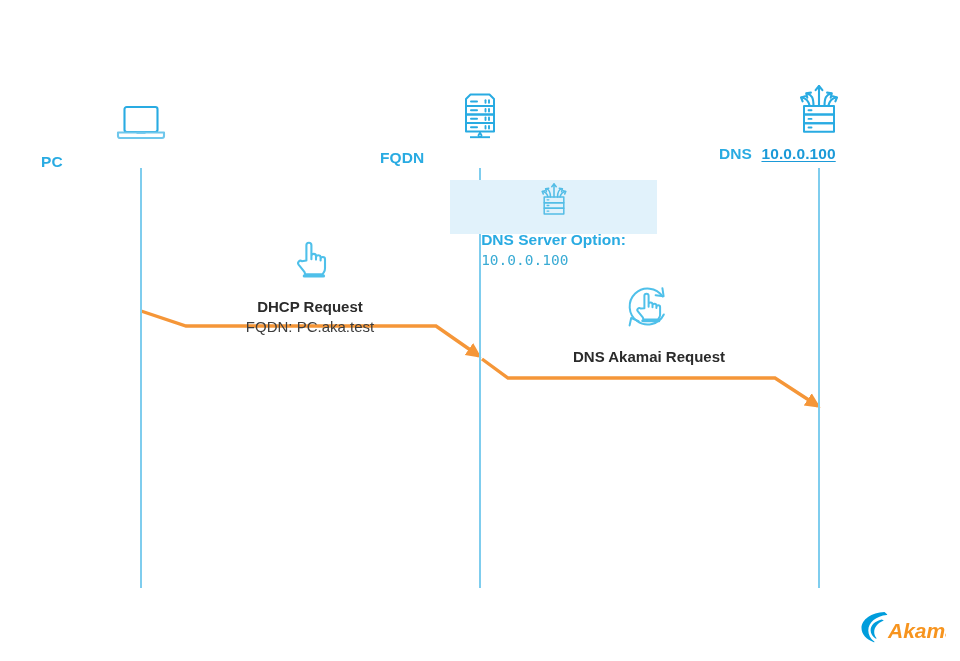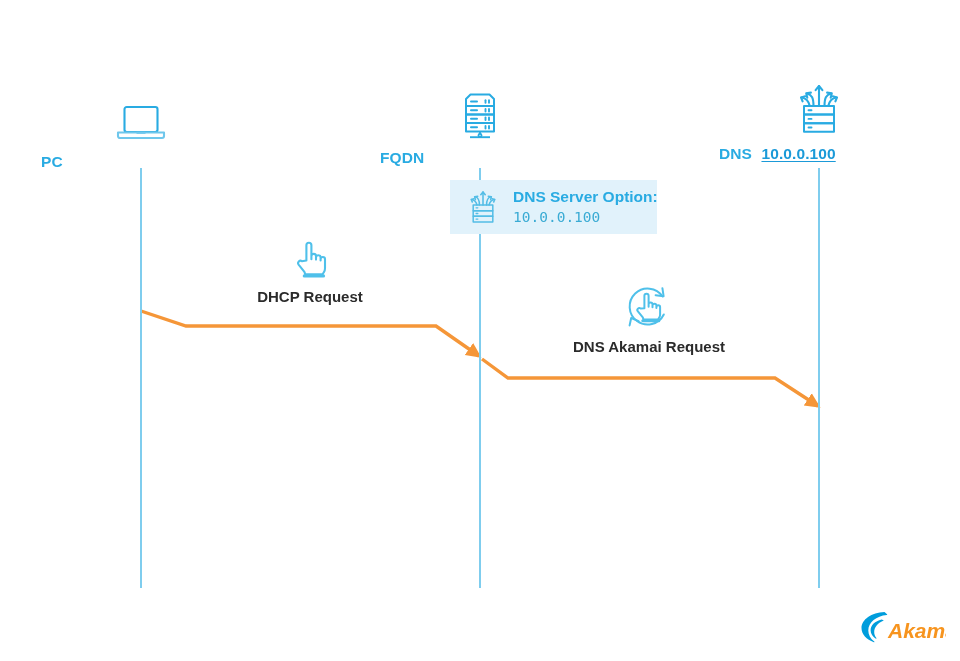--- a/index.html
+++ b/index.html
@@ -90,21 +90,21 @@
     text-align: center;
     transform: translateX(-150px);
   }
   .msg-icon {
     height: 44px;
     display: flex;
     align-items: flex-end;
     justify-content: center;
   }
   .msg-title {
-    margin-top: 6px;
+    margin-top: 16px;
     font-size: 15px;
     font-weight: bold;
     color: #2b2b2b;
     line-height: 1.25;
     white-space: nowrap;
   }
   .msg-sub {
     font-size: 15px;
     color: #3d3d3d;
     line-height: 1.3;
@@ -219,21 +219,21 @@
           <path d="M 15.5 45.5 L 18.5 45.5"></path>
         </g>
       </svg>
     </div>
     <div class="node-label">
       <span>DNS</span>
       <span class="ip" style="margin-left: 5px;">10.0.0.100</span>
     </div>
   </div>
 
-  <div class="callout" id="callout" style="left: 450px; top: 180px; width: 207px; height: 54px; background: rgb(225, 242, 251);">
+  <div class="callout" id="callout" style="left: 450px; top: 180px; width: 207px; height: 54px; background: rgb(225, 242, 251); flex-direction: column;">
     <div class="callout-icon">
       <svg width="34" height="38" viewBox="0 0 52 54" xmlns="http://www.w3.org/2000/svg">
         <g fill="none" stroke="#53bde6" stroke-width="2.4" stroke-linecap="round" stroke-linejoin="round">
           <path d="M 26 24 L 26 4"></path>
           <path d="M 22.6 8.2 L 26 4 L 29.4 8.2"></path>
           <path d="M 20.5 24 C 20.5 16 19 13 14 11.5"></path>
           <path d="M 14.3 15.8 L 13.2 11.2 L 17.9 10.6"></path>
           <path d="M 31.5 24 C 31.5 16 33 13 38 11.5"></path>
           <path d="M 37.7 15.8 L 38.8 11.2 L 34.1 10.6"></path>
           <path d="M 16.8 24 C 15.5 18.5 13.2 16.2 8.5 15.5"></path>
@@ -267,20 +267,21 @@
                    L 18.4 16.2 a 2.3 2.3 0 0 1 4.6 0 L 23 19.6
                    L 23 17.6 a 2.3 2.3 0 0 1 4.6 0 L 27.6 20.4
                    L 27.6 19.2 a 2.2 2.2 0 0 1 4.4 0
                    L 32 28.5 a 6.5 6.5 0 0 1 -1.2 3.8 L 29.6 34.2 L 12.2 34.2
                    L 11.4 31.8 L 5.6 24.6 a 2.4 2.4 0 0 1 3.3 -3.4 z"></path>
         </g>
         <path d="M 11.4 35.9 L 30.4 35.9" fill="none" stroke="#4fc0ea" stroke-width="3.4" stroke-linecap="round"></path>
       </svg>
     </div>
     <div class="msg-title">DHCP Request</div>
+    <div class="msg-sub">FQDN: PC.aka.test</div>
   </div>
 
   <div class="msg" id="msg-1" style="left: 649px; top: 288px;">
     <div class="msg-icon">
       <svg width="50" height="50" viewBox="0 0 50 50" xmlns="http://www.w3.org/2000/svg">
         <g fill="none" stroke="#4fc0ea" stroke-width="2" stroke-linecap="round" stroke-linejoin="round">
           <path d="M 38.6 14.5 A 18 18 0 1 0 39.8 32.5"></path>
           <path d="M 31.6 13.2 L 39.6 14.2 L 38.4 6.2"></path>
           <path d="M 14.6 39.2 L 7.2 36.0 L 5.6 43.4"></path>
         </g>

